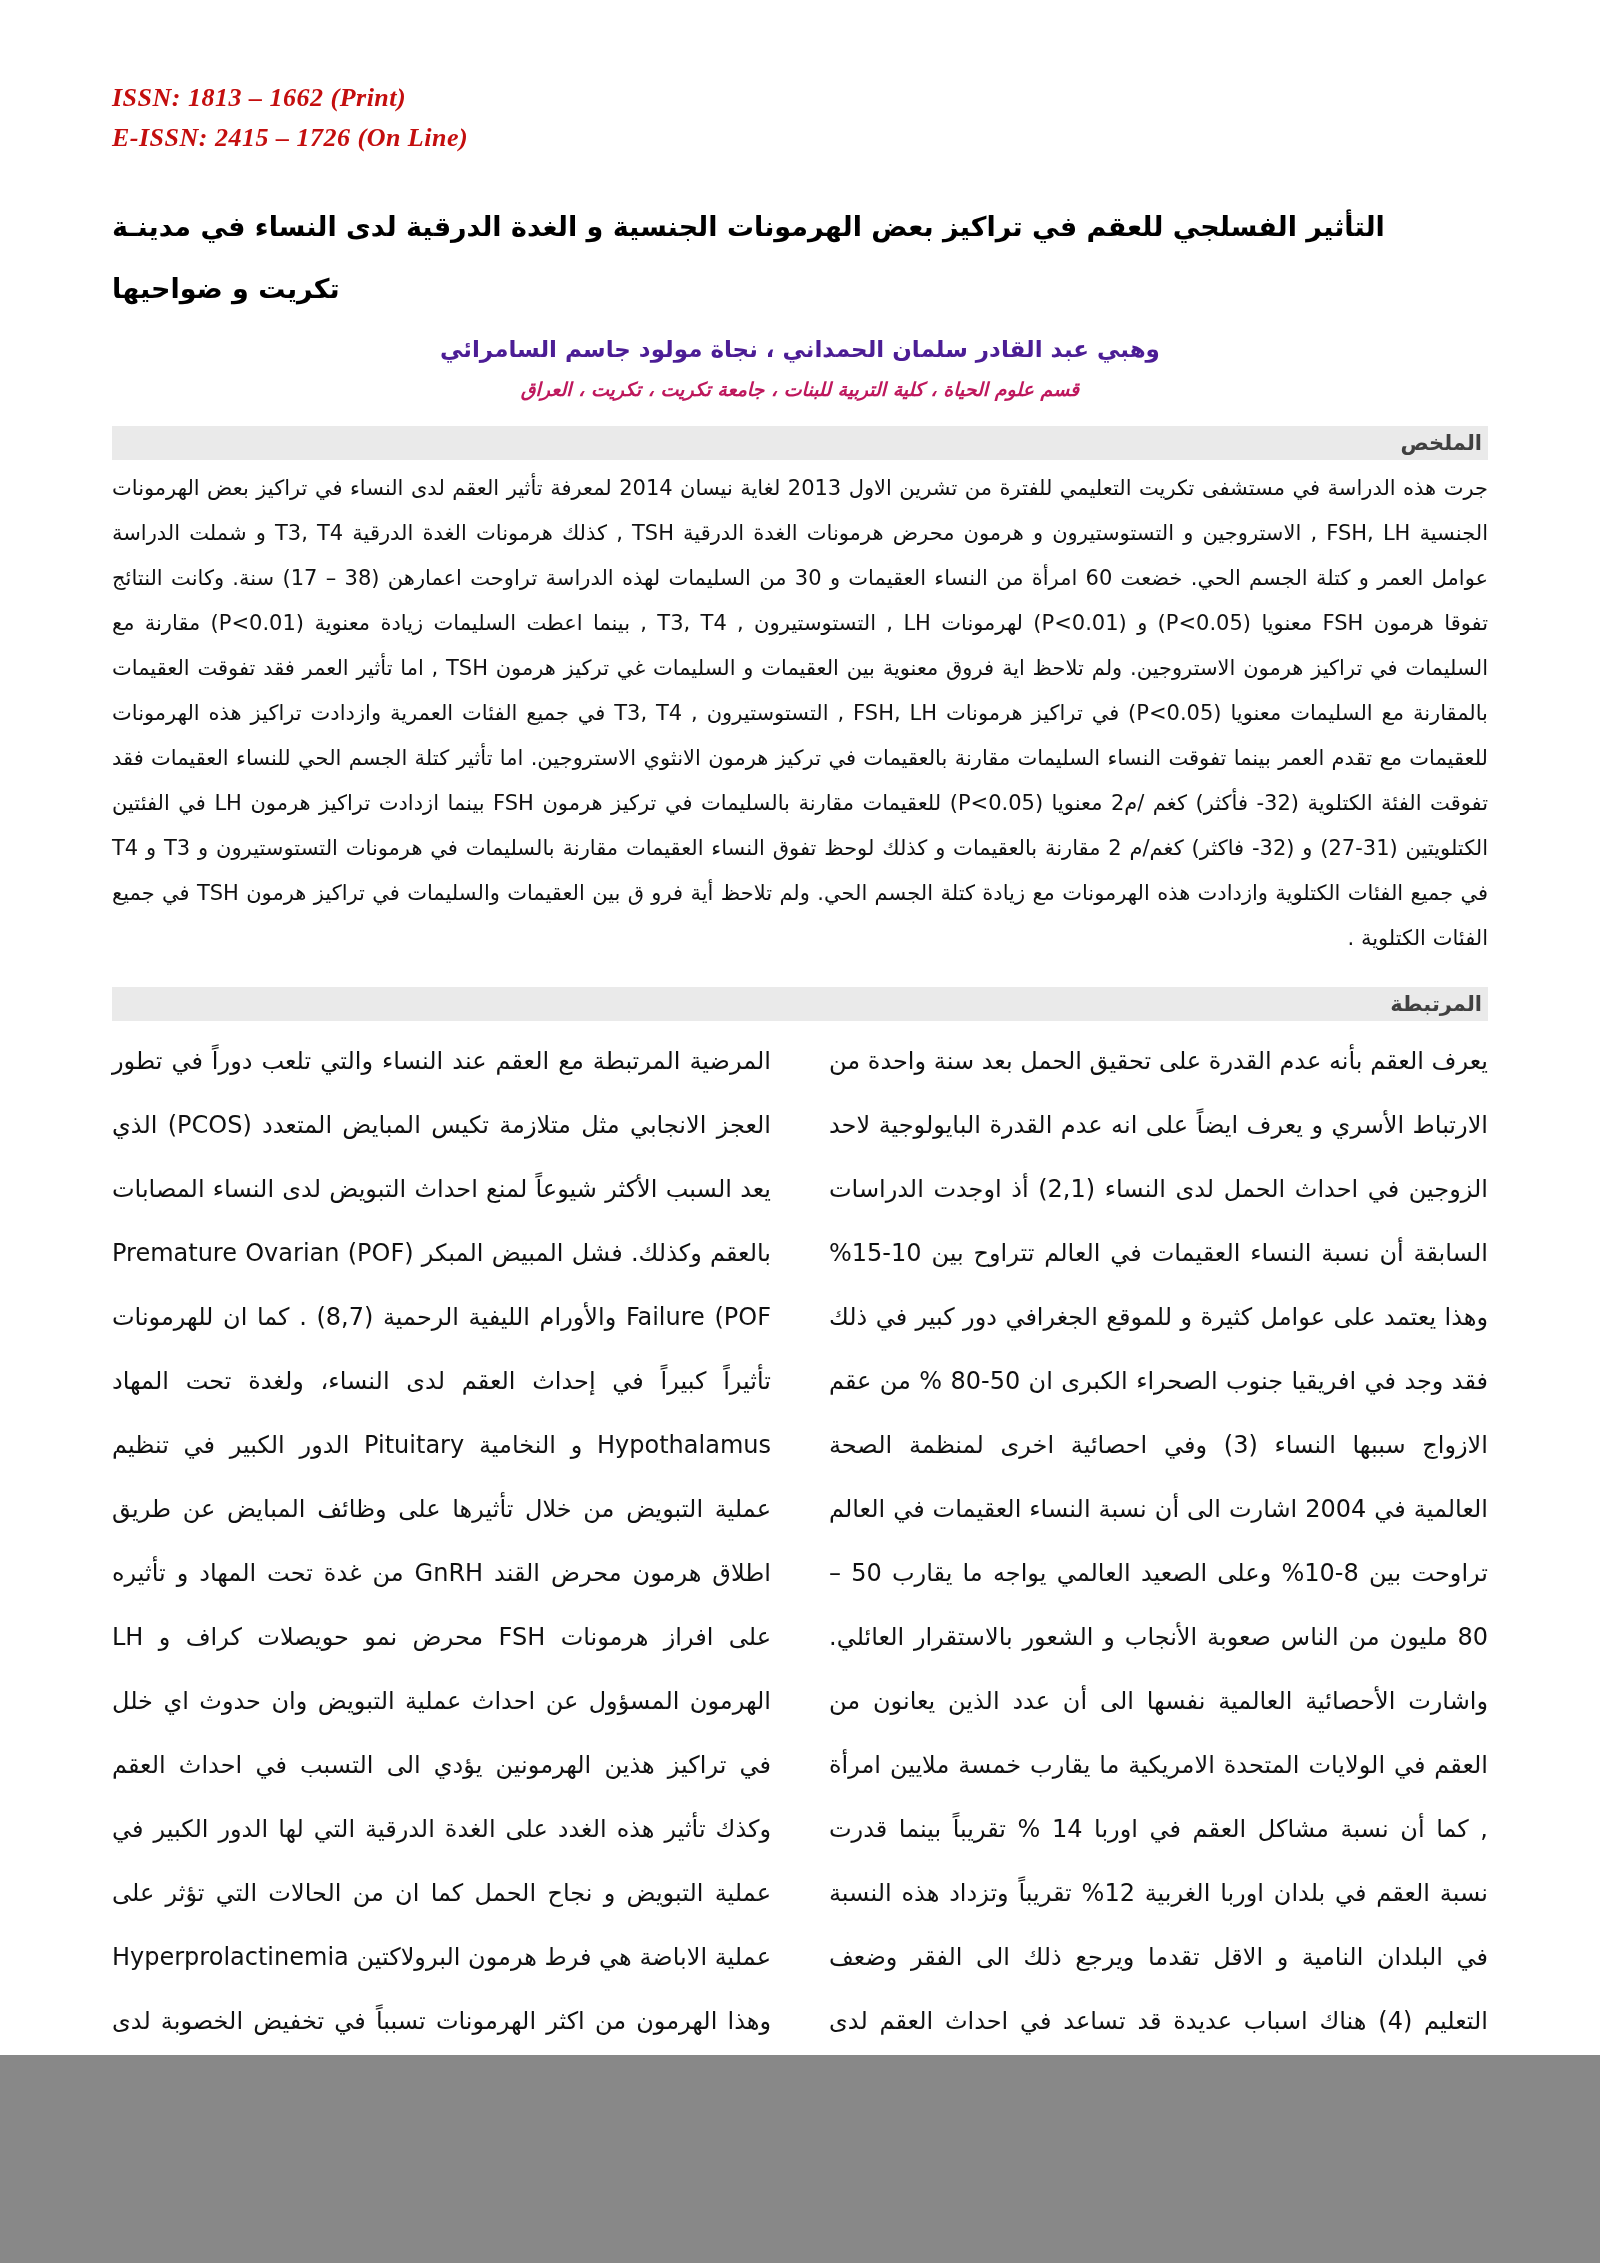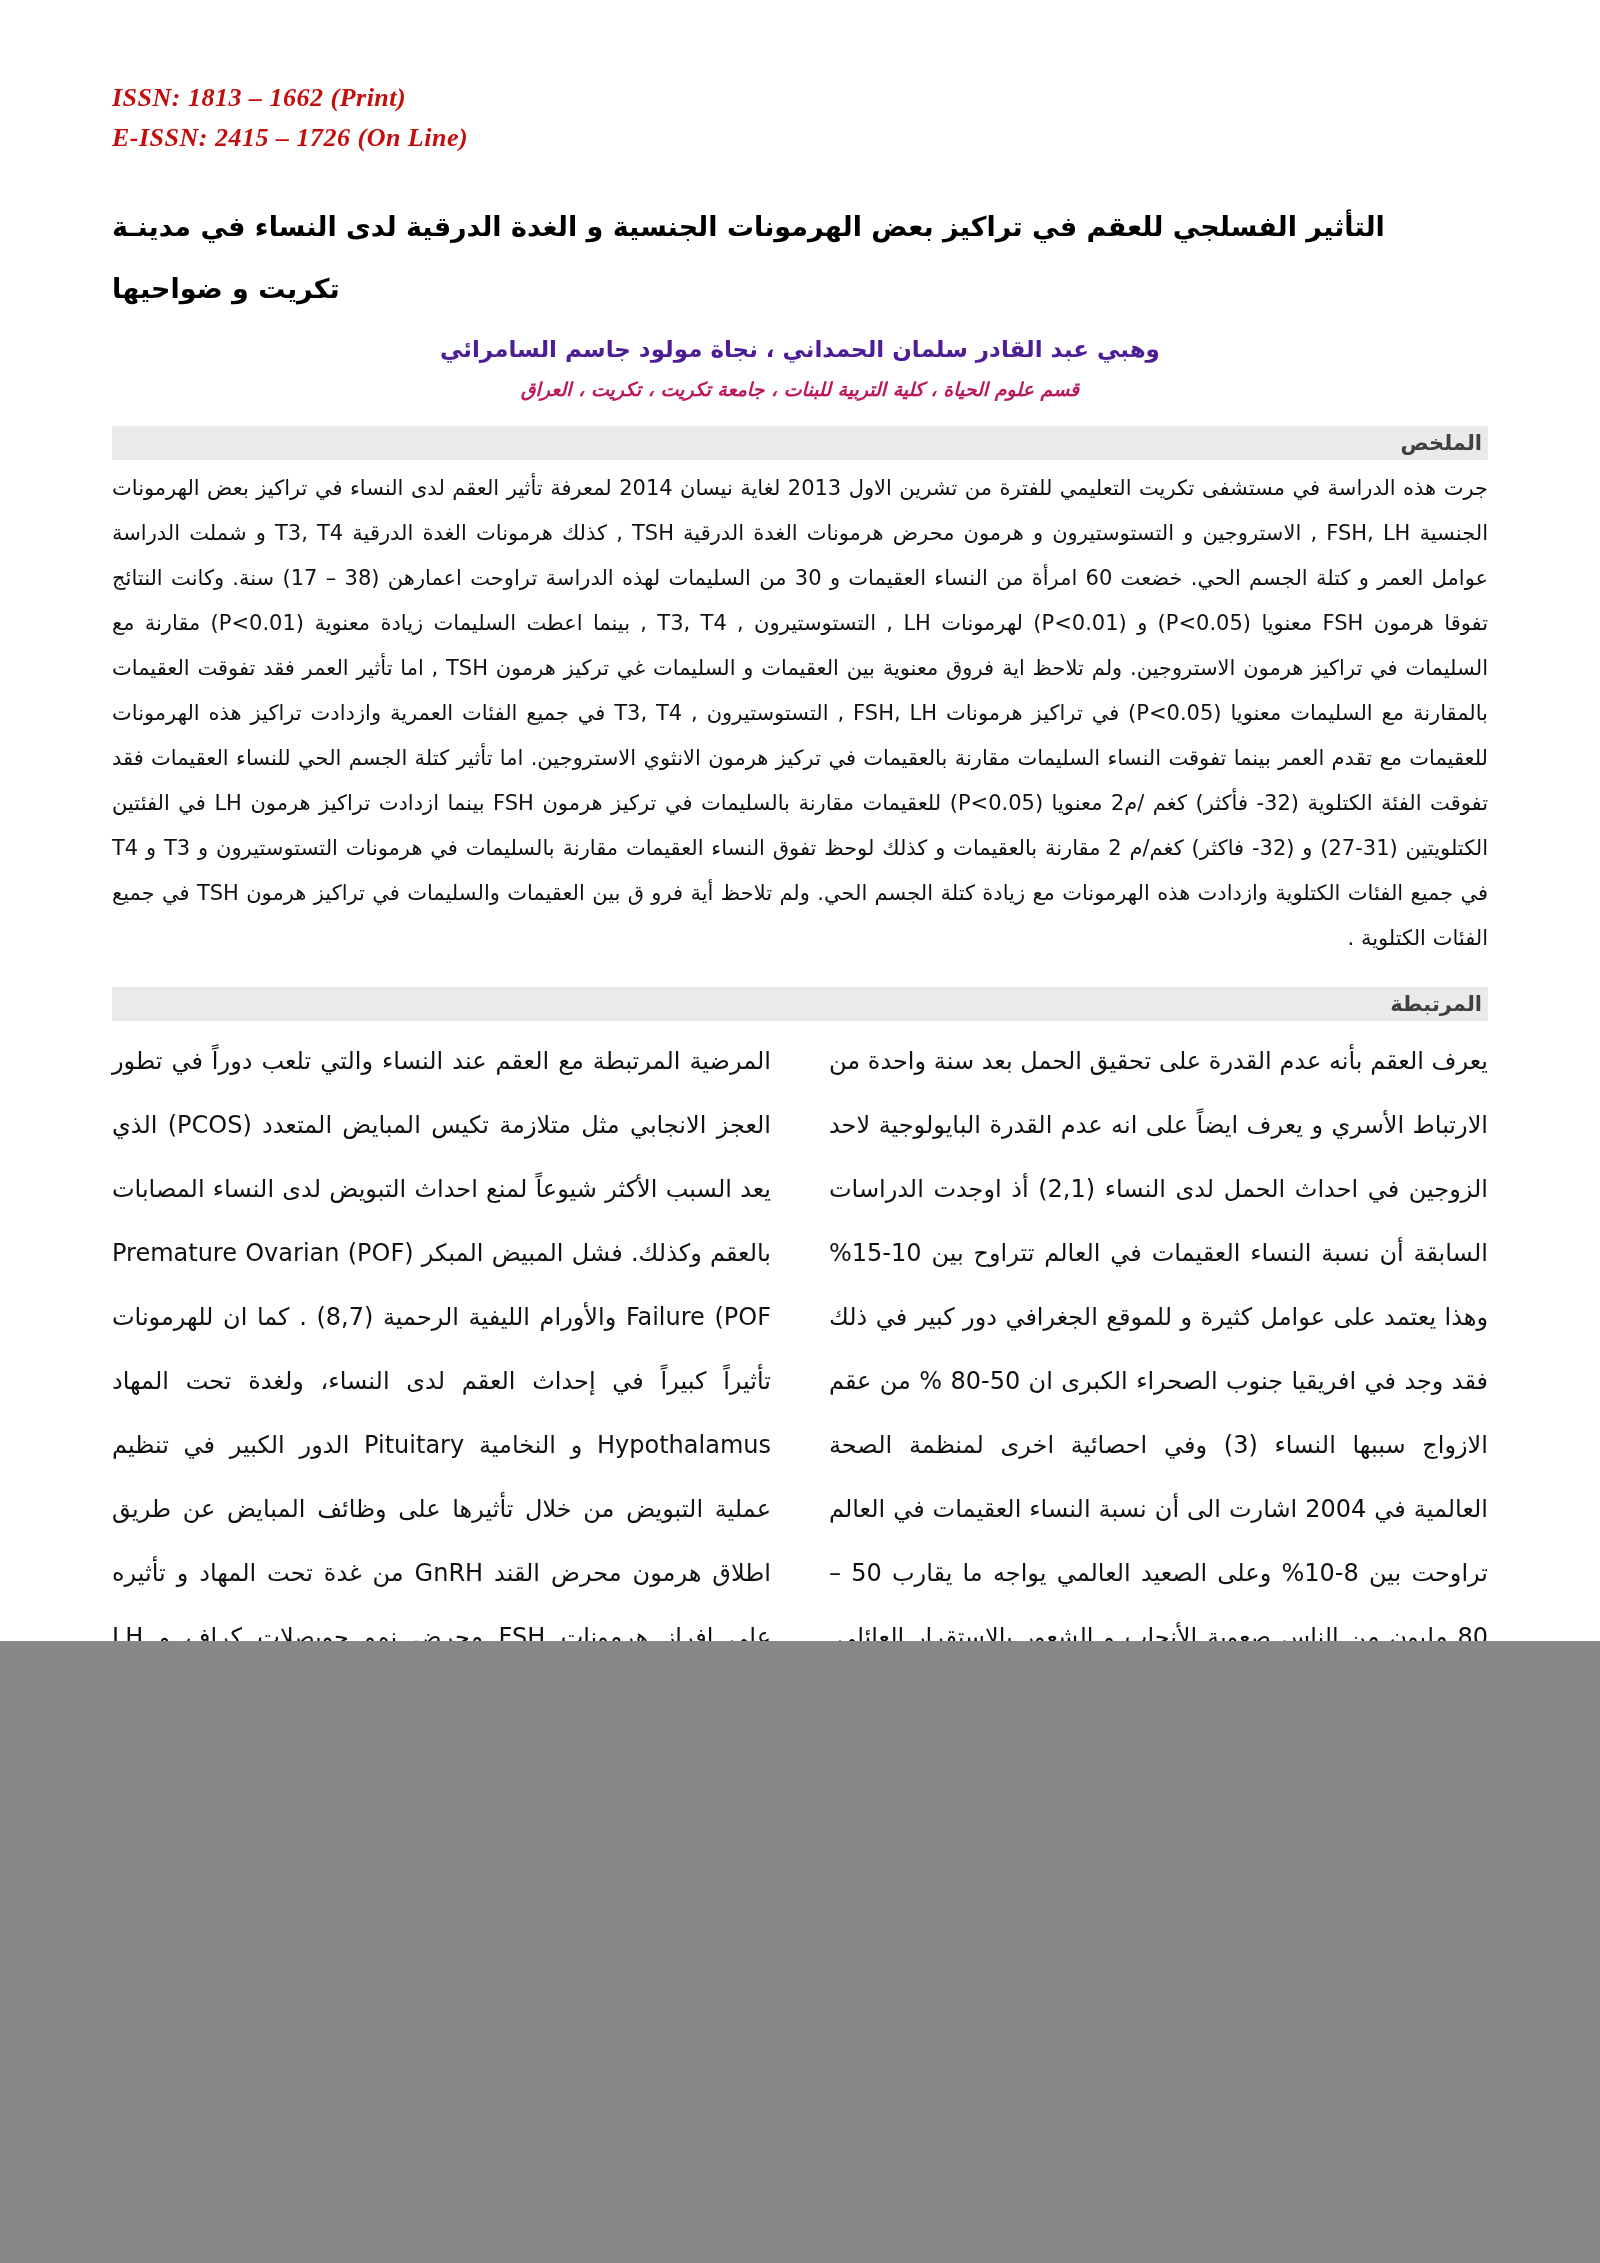--- a/index.html
+++ b/index.html
@@ -1,18 +1,18 @@
 <!DOCTYPE html>
 <html lang="ar"><head>
 <meta charset="utf-8">
 <style>
   html,body{margin:0;padding:0;background:#888;}
   .page{
     position:relative;
-    width:1600px;height:1641px;
+    width:1600px;height:2055px;
     margin:0 auto;
     background:#ffffff;
     box-sizing:border-box;
     padding:78px 112px 0 112px;
     overflow:hidden;
     font-family:"DejaVu Sans",sans-serif;
     color:#111;
   }
   
   .jheader{

